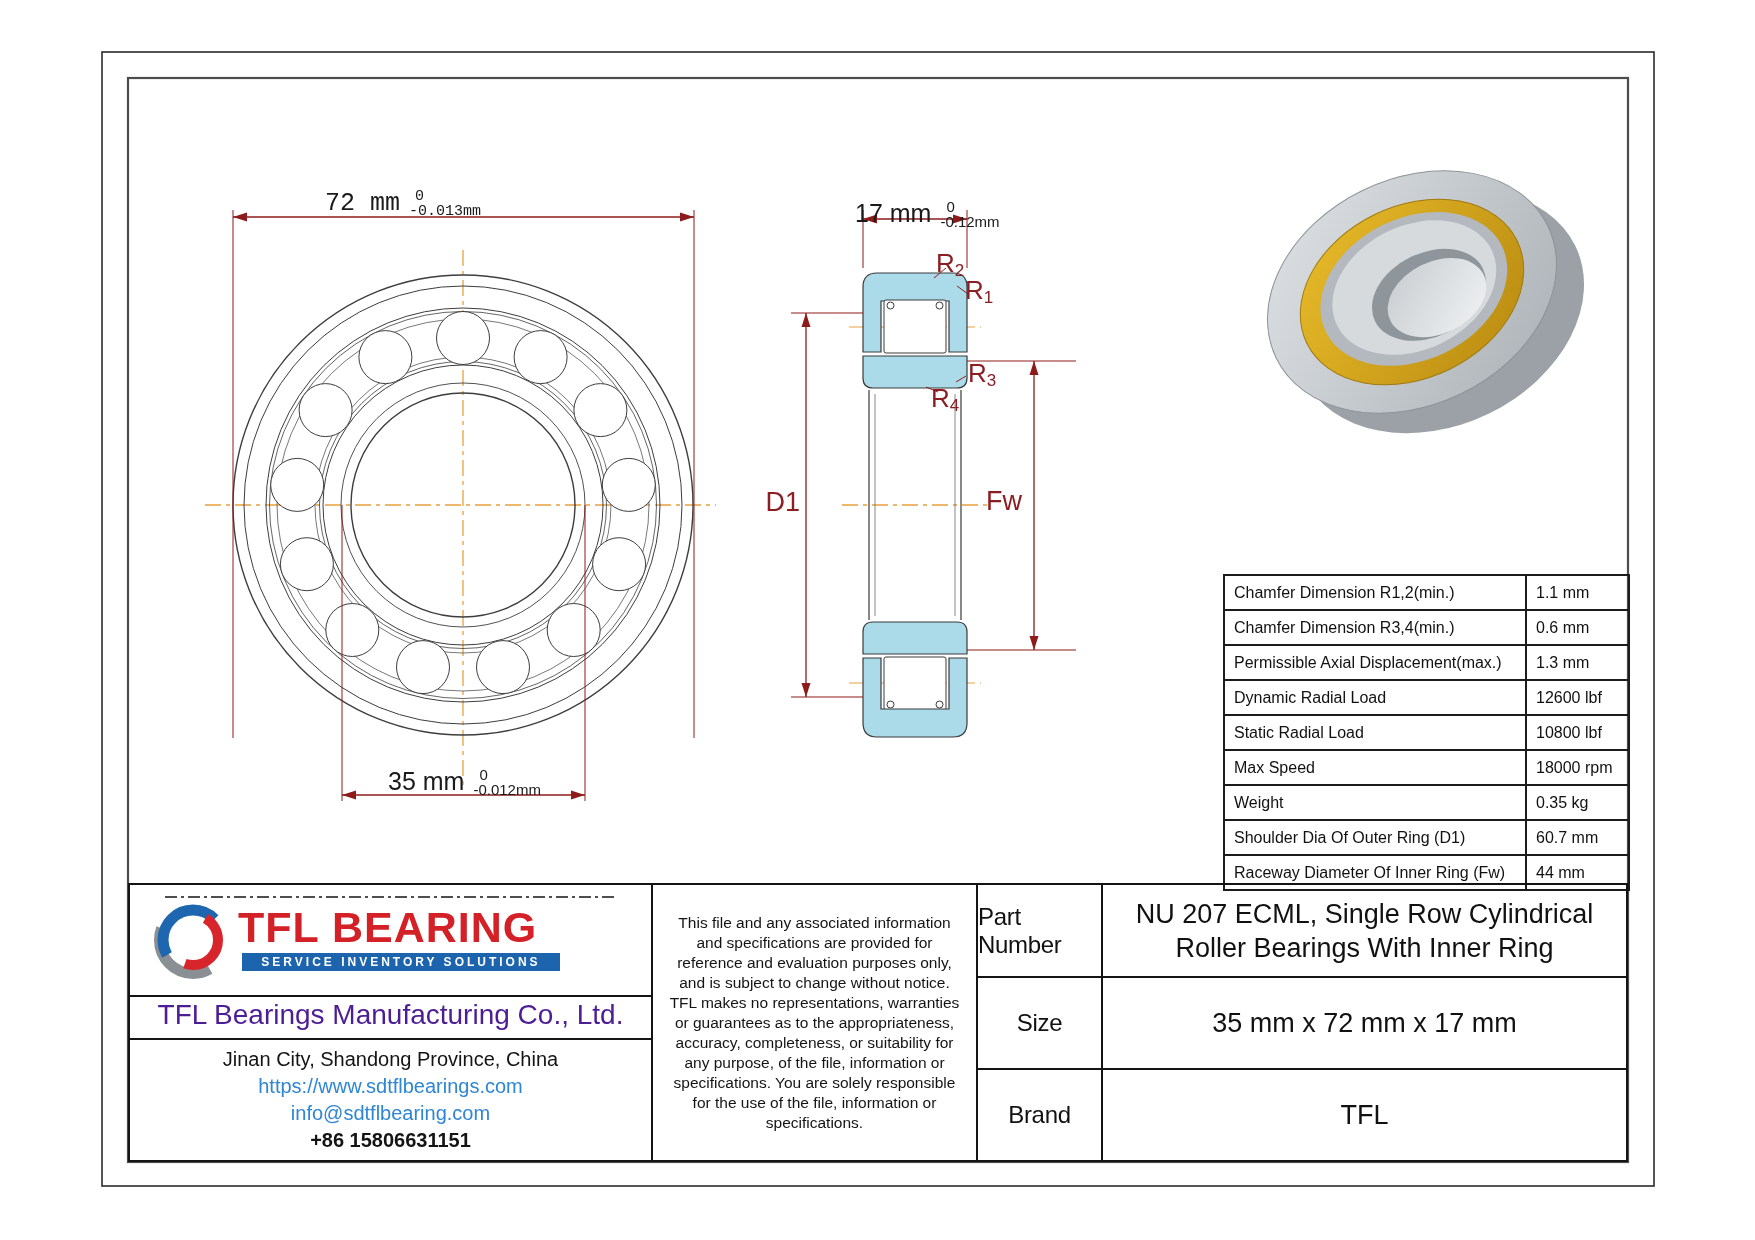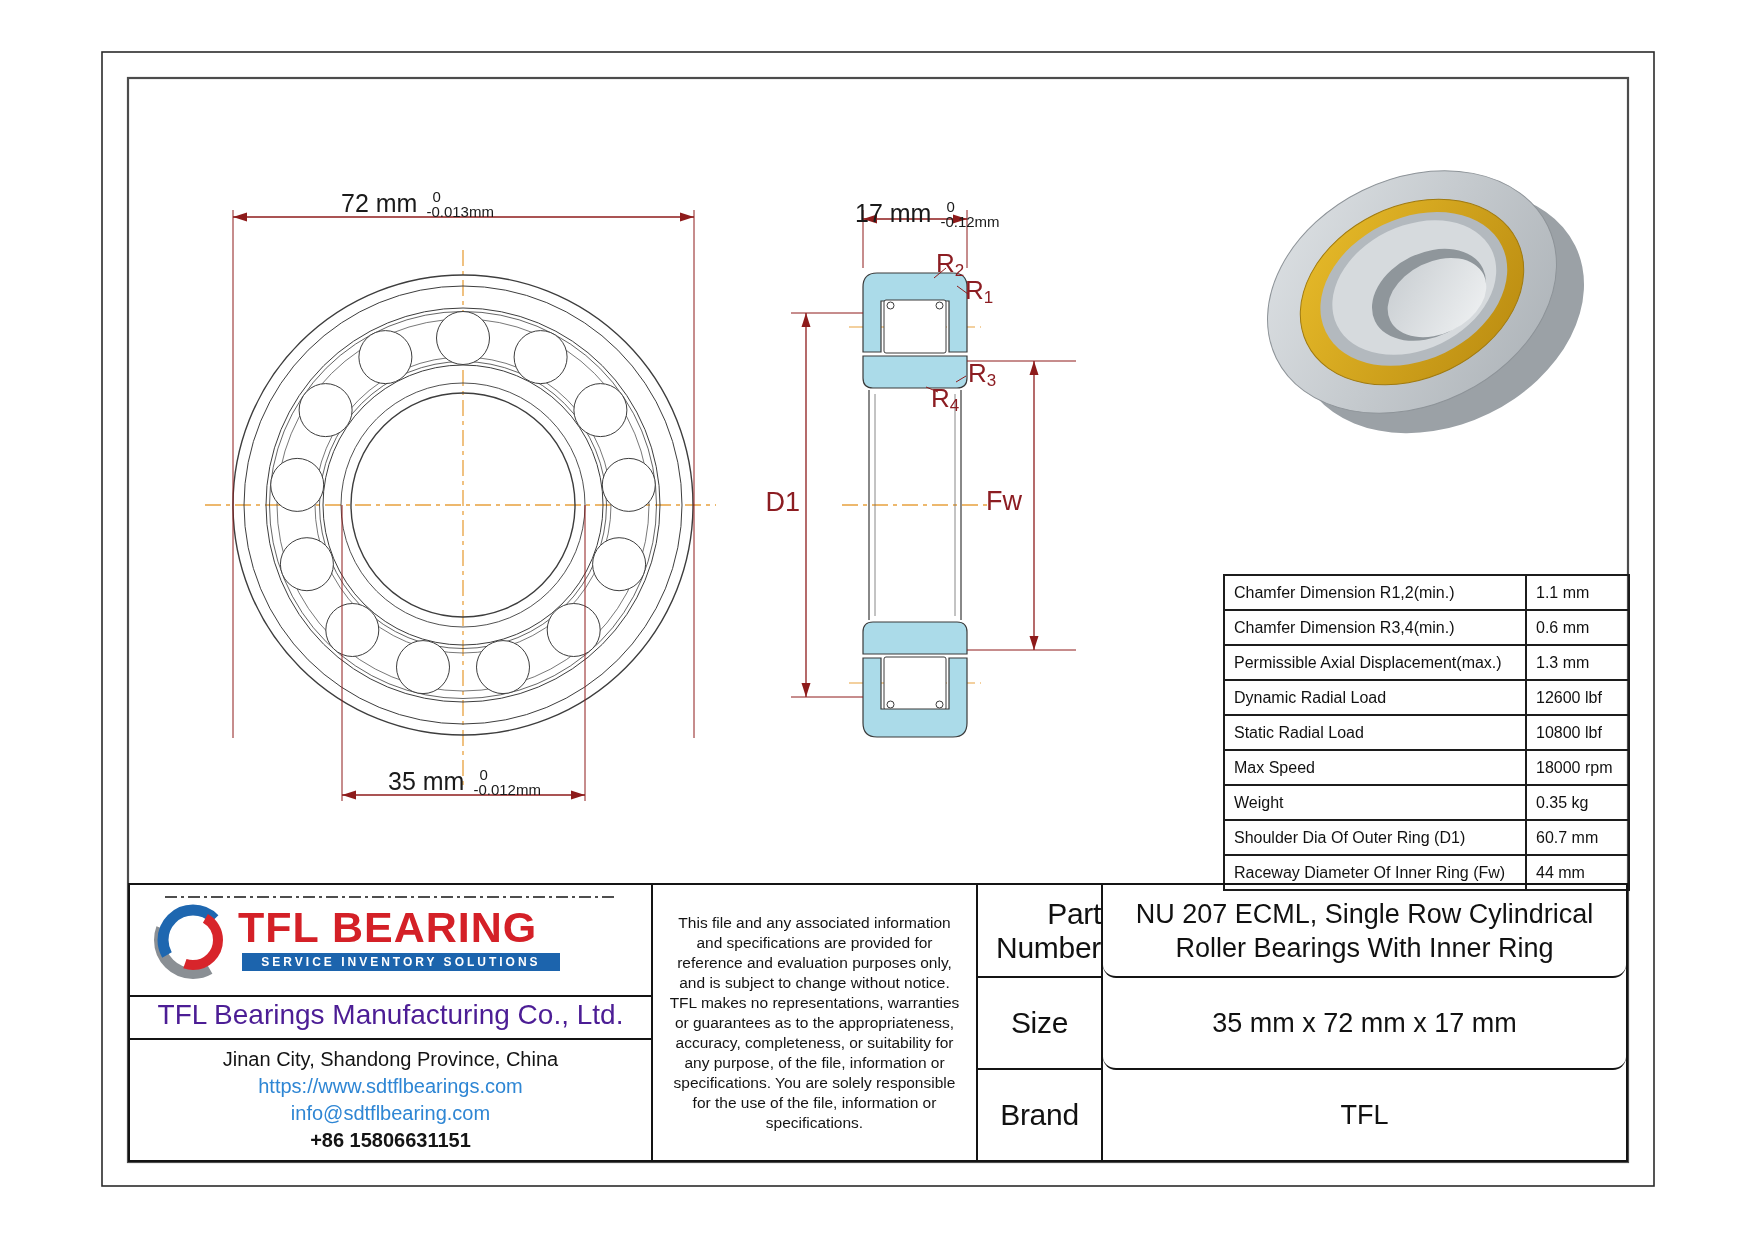--- a/index.html
+++ b/index.html
@@ -35,23 +35,23 @@
   .banner{background:#1c64ad;color:#ffffff;font-size:12px;font-weight:bold;letter-spacing:3px;
           display:flex;align-items:center;justify-content:center;white-space:nowrap;}
   .company{font-size:28px;color:#4c1d95;white-space:nowrap;}
   .addr{display:flex;flex-direction:column;align-items:center;justify-content:center;
         font-size:20px;line-height:27px;color:#141414;}
   .link{color:#2e86d4;text-decoration:none;}
   .disclaimer{font-size:15.5px;line-height:20px;text-align:center;white-space:pre-line;color:#141414;}
 
   .pn-grid{display:grid;grid-template-columns:125px 1fr;grid-template-rows:93px 92px 90px;}
   .pn-label{border-right:2px solid #141414;display:flex;align-items:center;justify-content:center;
-            font-size:30px;letter-spacing:-0.3px;box-sizing:border-box;text-align:right;}
+            font-size:24px;letter-spacing:-0.3px;box-sizing:border-box;}
   .pn-value{display:flex;align-items:center;justify-content:center;font-size:27px;line-height:34px;
-            text-align:center;white-space:pre-line;box-sizing:border-box;border-radius:13px;}
+            text-align:center;white-space:pre-line;box-sizing:border-box;}
   .row-b{border-bottom:2px solid #141414;}
 </style>
 </head>
 <body>
 
 <div class="canvas">
 
   <svg class="draw" width="1755" height="1240" viewBox="0 0 1755 1240">
     <defs>
       <linearGradient id="gFace" x1="0" y1="0" x2="1" y2="1">
@@ -175,21 +175,21 @@
 
     <g fill="none">
       <path d="M165,897 H618" stroke="#141414" stroke-width="1.4" stroke-dasharray="12 4 3 4"></path>
       <circle cx="193" cy="940" r="33.5" stroke="#8a8f94" stroke-width="11" pathLength="100" stroke-dasharray="39 61" stroke-dashoffset="-16.7"></circle>
       <circle cx="193" cy="940" r="30" stroke="#1e67b0" stroke-width="11" pathLength="100" stroke-dasharray="46 54" stroke-dashoffset="-41.7"></circle>
       <circle cx="193" cy="940" r="25" stroke="#d8252b" stroke-width="10" pathLength="100" stroke-dasharray="47 53" stroke-dashoffset="-83.3"></circle>
       <circle cx="193" cy="940" r="18" fill="#ffffff" stroke="none"></circle>
     </g>
   </svg>
 
-  <div class="abs dim" style="left:341px;top:186px;">
+  <div class="abs dim" style="left:325px;top:186px;font-family:Liberation Mono, monospace;">
     <span class="dim-main">72 mm</span>
     <span class="tol">
       <span>0</span>
       <span>-0.013mm</span>
     </span>
   </div>
 
   <div class="abs dim" style="left:388px;top:764px;">
     <span class="dim-main">35 mm</span>
     <span class="tol">

